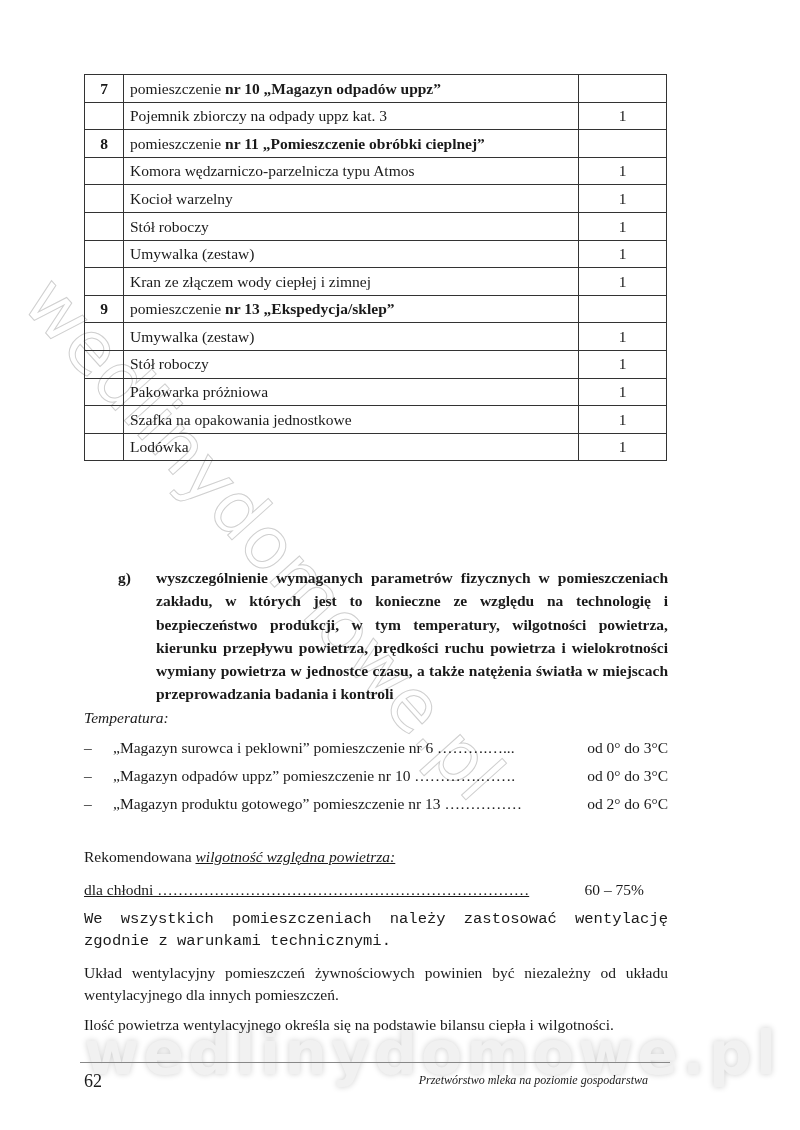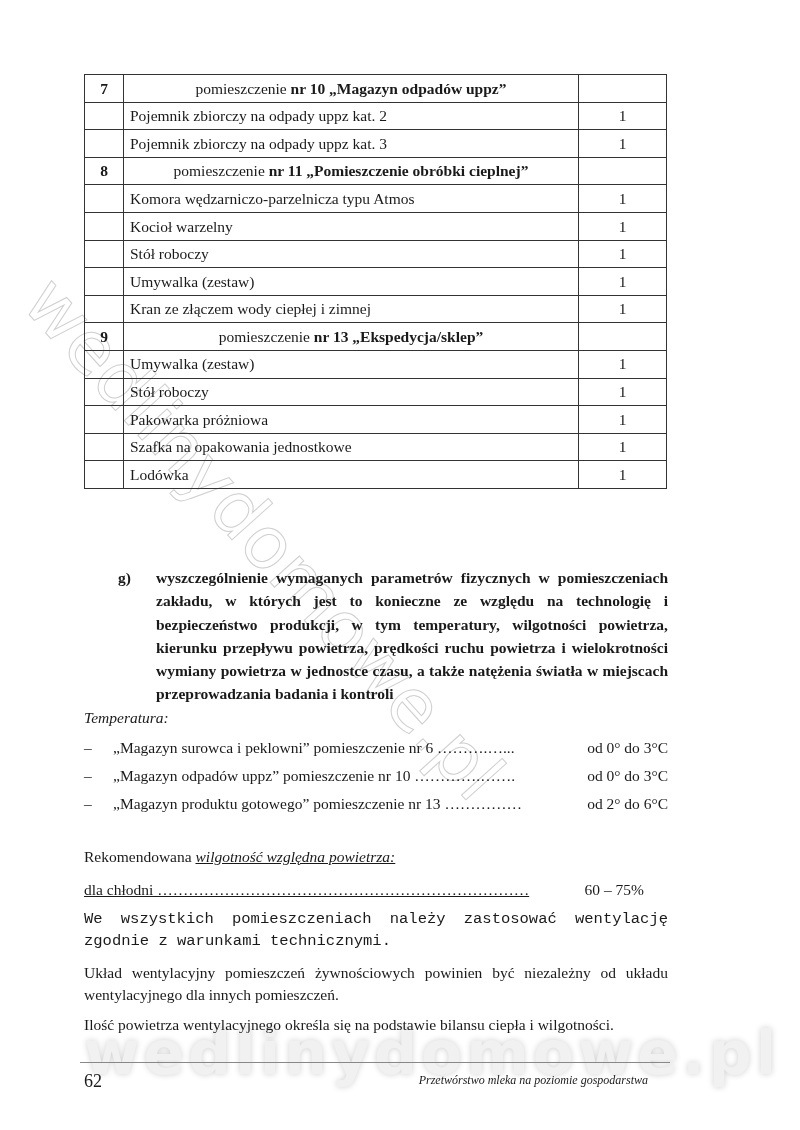--- a/index.html
+++ b/index.html
@@ -7,21 +7,21 @@
          font-family: "Liberation Serif", "DejaVu Serif", serif; color: #1a1a1a; }
   .page { position: absolute; left: 0; top: 0; width: 800px; height: 1130px; }
 
   
   table.equip { position: absolute; left: 84px; top: 74px; width: 583px;
                 border-collapse: collapse; font-size: 15.5px; }
   table.equip td { border: 1.4px solid #333; height: 26.6px; padding: 0 6px;
                    vertical-align: middle; line-height: 1; }
   td.num { width: 26px; text-align: center; font-weight: bold; }
   td.qty { width: 75px; text-align: center; }
-  td.sec { text-align: center; }
+  td.sec { text-align: left; }
   td.sec b { font-weight: bold; }
 
   
   .g-block { position: absolute; left: 118px; top: 566px; width: 550px; font-size: 15.5px;
              font-weight: bold; line-height: 23.3px; }
   .g-marker { position: absolute; left: 0; top: 0; }
   .g-text { margin-left: 38px; text-align: justify; }
 
   .temp-title { position: absolute; left: 84px; top: 709px; font-style: italic; font-size: 15.5px; }
   .temp-list { position: absolute; left: 84px; top: 739px; width: 584px; font-size: 15.5px; }
@@ -59,25 +59,20 @@
   <div class="watermark-diag">wedlinydomowe.pl</div>
   <div class="watermark-bottom">wedlinydomowe.pl</div>
 
   <div class="content">
     <table class="equip">
       <tbody id="table-body">
           <tr>
             <td class="num">7</td>
             <td class="sec"><span>pomieszczenie </span><b>nr 10 „Magazyn odpadów uppz”</b></td>
             <td class="qty"></td>
-          </tr>
-          <tr>
-            <td class="num"></td>
-            <td>Pojemnik zbiorczy na odpady uppz kat. 2</td>
-            <td class="qty">1</td>
           </tr>
           <tr>
             <td class="num"></td>
             <td>Pojemnik zbiorczy na odpady uppz kat. 3</td>
             <td class="qty">1</td>
           </tr>
           <tr>
             <td class="num">8</td>
             <td class="sec"><span>pomieszczenie </span><b>nr 11 „Pomieszczenie obróbki cieplnej”</b></td>
             <td class="qty"></td>

